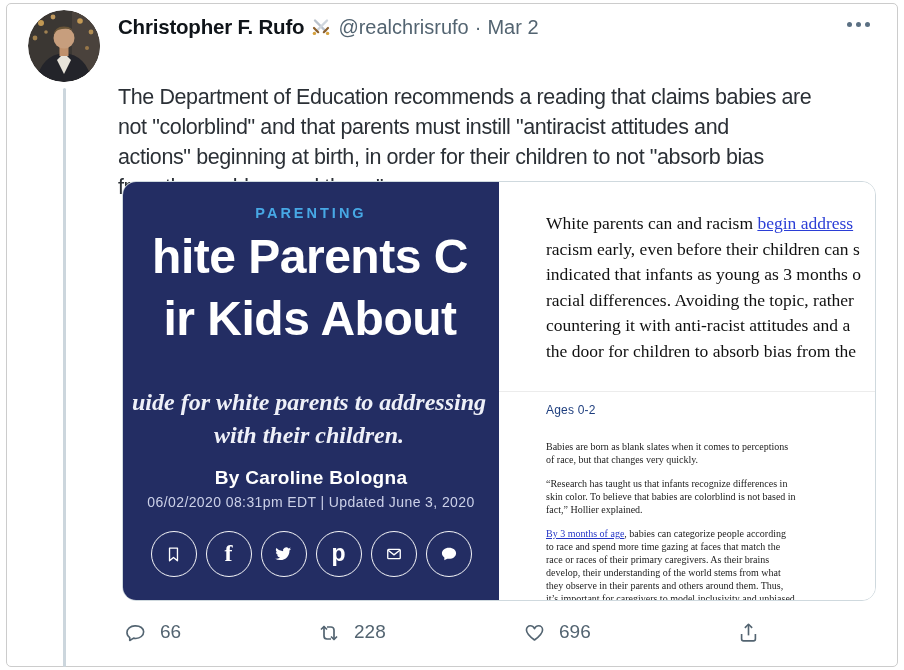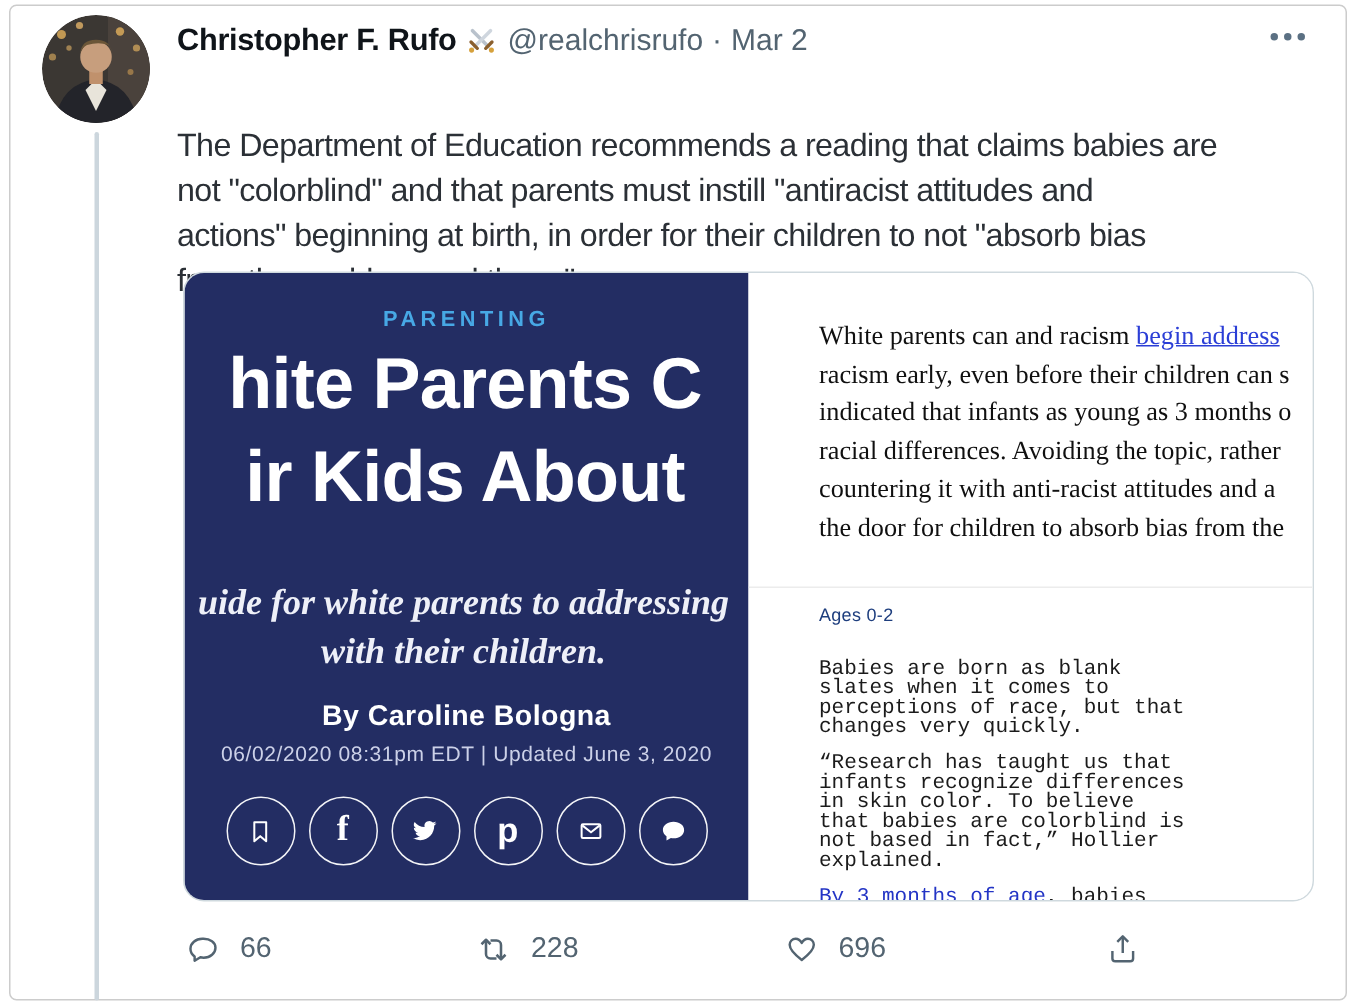--- a/index.html
+++ b/index.html
@@ -51,25 +51,25 @@
   .pin-p{font-size:23px;font-weight:700;color:#fff;margin-top:-2px;}
 
   
   .intro{position:absolute;left:47px;top:29px;right:0;color:#101010;
          font-family:"Liberation Serif", serif;}
   .intro div{white-space:nowrap;height:25.5px;line-height:25.5px;font-size:17.5px;}
   .intro .lnk{color:var(--link-blue);text-decoration:underline;}
   .divider{position:absolute;left:0;right:0;top:209px;height:1px;background:#ececec;}
   .ages{position:absolute;left:47px;top:221px;width:250px;}
   .ages-heading{font-size:12px;font-weight:400;color:var(--heading-navy);margin:0 0 23px 0;letter-spacing:.2px;}
-  .ages p{font-family:Liberation Mono, monospace;font-size:14px;line-height:13px;color:#1b1b1b;margin:0 0 11px 0;}
+  .ages p{font-family:Liberation Serif, serif;font-size:10px;line-height:13px;color:#1b1b1b;margin:0 0 11px 0;}
   .ages .lnk2{color:#2334c5;text-decoration:underline;}
 
   
-  .ag{position:absolute;top:621px;display:flex;align-items:center;gap:13px;color:var(--ui-gray);font-size:19px;cursor:pointer;}
+  .ag{position:absolute;top:621px;display:flex;align-items:flex-start;gap:13px;color:var(--ui-gray);font-size:19px;cursor:pointer;}
   .ag svg{display:block;stroke:var(--ui-gray);}
   #g-reply{left:124px;} #g-rt{left:317px;} #g-like{left:523px;} #g-share{left:737px;}
 </style>
 </head>
 <body>
 
 <div class="frame"></div>
 
 <div class="avatar">
   <svg viewBox="0 0 72 72">

